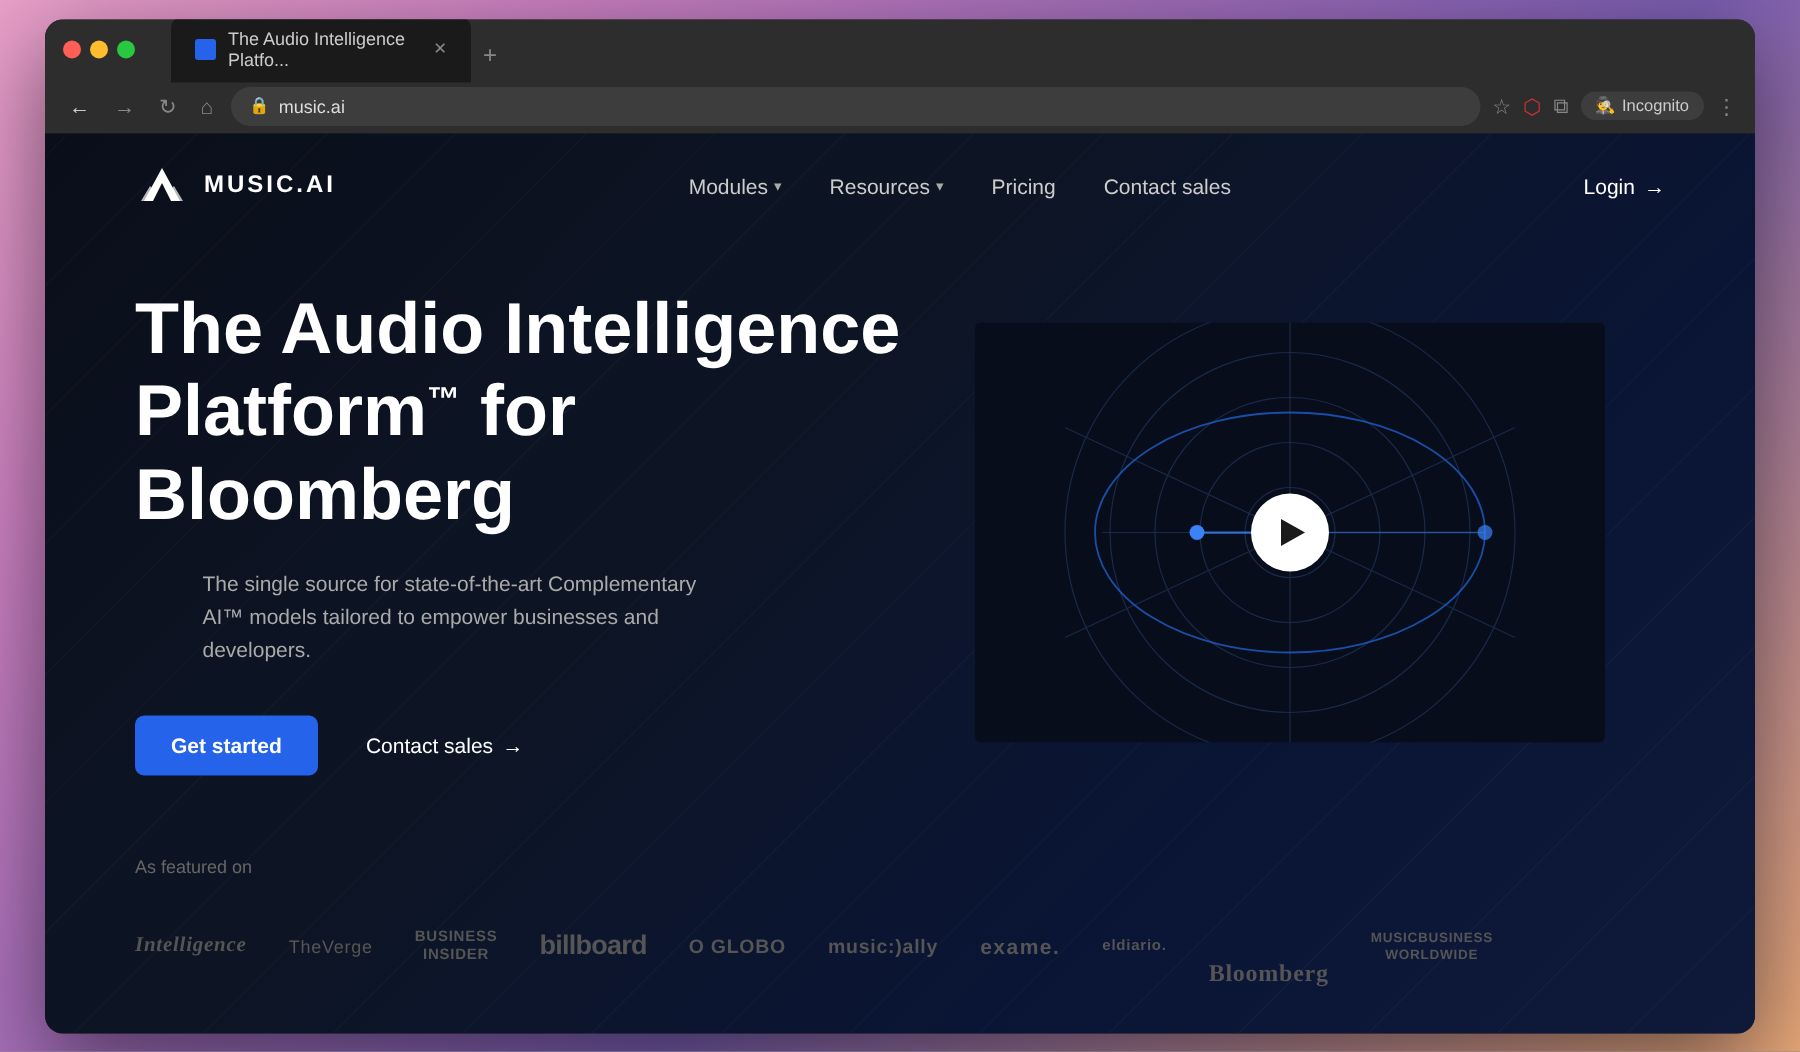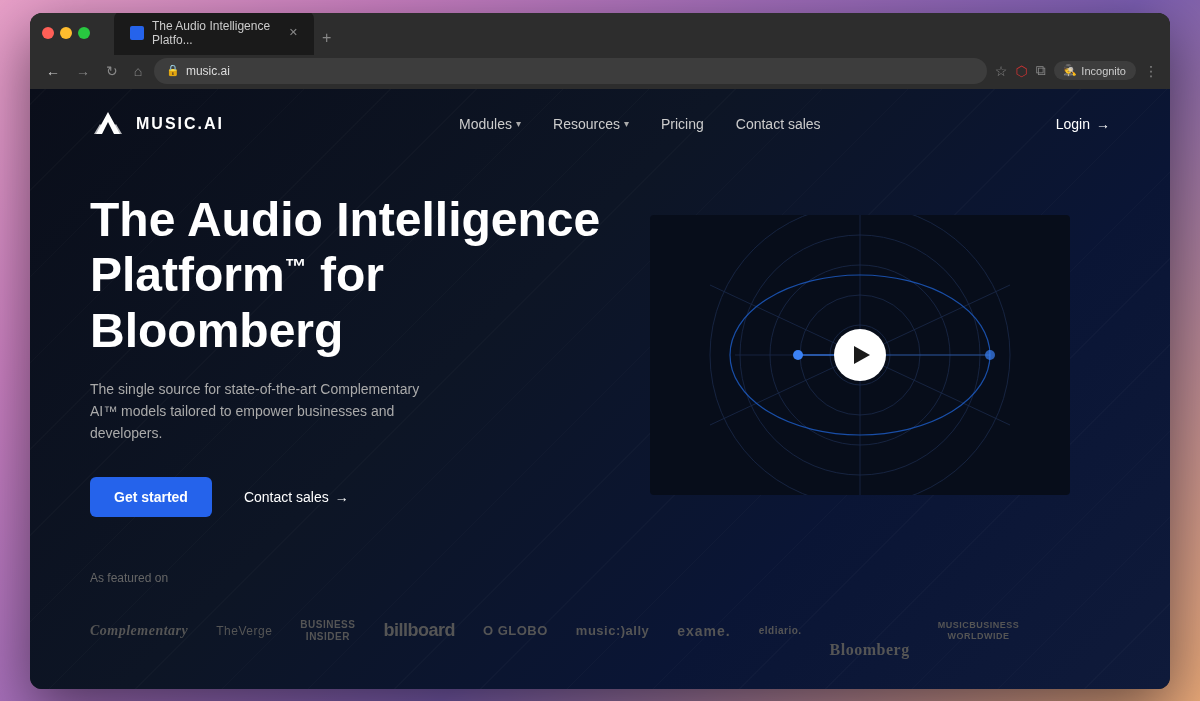--- a/index.html
+++ b/index.html
@@ -228,20 +228,21 @@
     .hero-title sup {
       font-size: 20px;
       vertical-align: super;
     }
     .hero-desc {
       font-size: 14px;
       color: #aaa;
       line-height: 1.6;
       margin-bottom: 32px;
       max-width: 340px;
+      margin-left: 45px;
     }
     .hero-buttons {
       display: flex;
       align-items: center;
       gap: 32px;
     }
     .btn-primary {
       background: #2563eb;
       color: #fff;
       border: none;
@@ -458,21 +459,21 @@
           <div class="play-button">
             <div class="play-icon"></div>
           </div>
         </div>
       </div>
     </div>
 
     <div class="featured">
       <p class="featured-label">As featured on</p>
       <div class="featured-logos">
-        <span class="featured-logo italic serif" style="font-family: Georgia, serif; font-style: italic; font-size: 14px;">Complementary</span>
+        <span class="featured-logo italic serif" style="font-family: Georgia, serif; font-style: italic; font-size: 14px;">Intelligence</span>
         <span class="featured-logo" style="font-family: sans-serif; font-weight: 500; font-size: 12px;">TheVerge</span>
         <span class="featured-logo" style="font-family: sans-serif; font-weight: 700; font-size: 10px; letter-spacing: 0.5px; text-transform: uppercase; line-height: 1.2; text-align: center;">BUSINESS<br>INSIDER</span>
         <span class="featured-logo" style="font-family: sans-serif; font-weight: 900; font-size: 18px; letter-spacing: -0.5px;">billboard</span>
         <span class="featured-logo" style="font-family: sans-serif; font-size: 13px;">O GLOBO</span>
         <span class="featured-logo" style="font-family: sans-serif; font-size: 13px;">music:)ally</span>
         <span class="featured-logo" style="font-family: sans-serif; font-weight: 700; font-size: 14px; letter-spacing: 1px;">exame.</span>
         <span class="featured-logo" style="font-family: sans-serif; font-size: 10px;">eldiario.</span>
         <span class="featured-logo bold-serif" style="font-family: Georgia, serif; font-weight: 700; font-size: 16px; margin-top: 38px;">Bloomberg</span>
         <span class="featured-logo" style="font-family: sans-serif; font-weight: 700; font-size: 9px; letter-spacing: 0.5px; text-transform: uppercase; line-height: 1.2; text-align: center;">MUSICBUSINESS<br>WORLDWIDE</span>
       </div>

